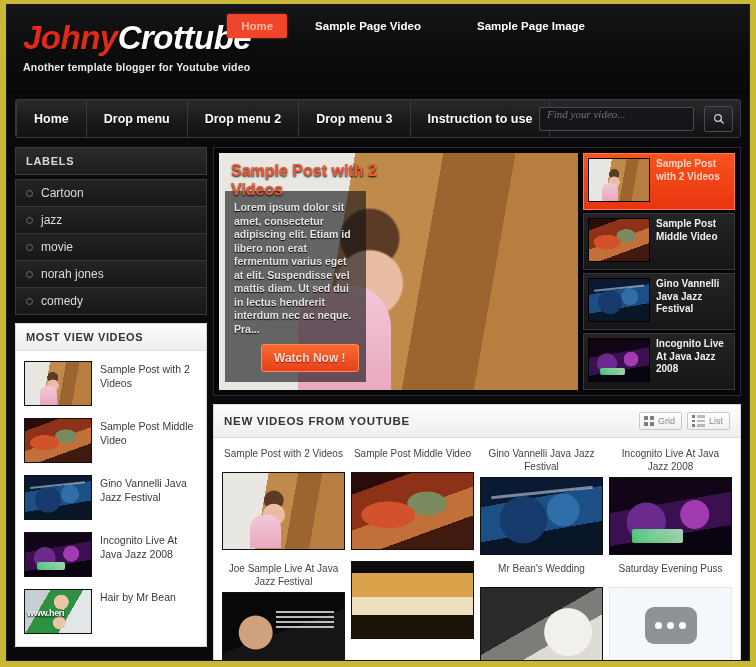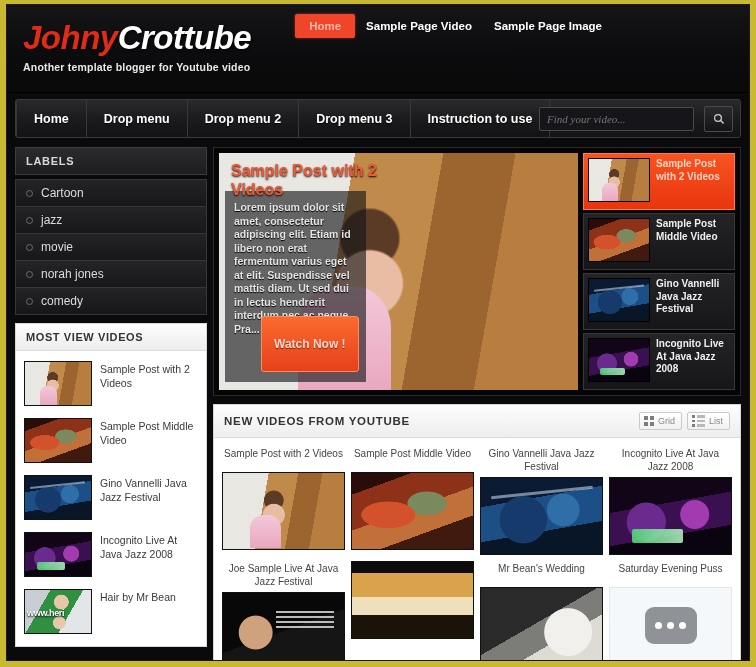--- a/index.html
+++ b/index.html
@@ -37,21 +37,21 @@
     margin-top: 4px;
     font-size: 10.5px; font-weight: bold; color: #e8e8e8;
     letter-spacing: .2px;
   }
   .toplinks {
     position: absolute; right: 136px; top: 9px;
     display: flex; align-items: center; gap: 0;
   }
   .toplink {
     color: #ffffff; font-size: 11.5px; font-weight: bold;
-    padding: 4px 11px; text-decoration: none; white-space: nowrap;
+    padding: 4px 28px; text-decoration: none; white-space: nowrap;
     line-height: 16px;
   }
   .toplink.active {
     background: #f0452a; color: #ffb9a8;
     border-radius: 2px; padding: 4px 14px;
     box-shadow: 0 0 3px rgba(240,69,42,.6);
   }
 
   
   .mainnav {
@@ -70,21 +70,21 @@
     border-right: 1px solid #38383b;
     white-space: nowrap; cursor: pointer;
     text-shadow: 0 1px 1px #000;
   }
   .navitem:first-child { border-left: 1px solid #38383b; }
   .searchbox {
     position: absolute; right: 46px; top: 7px;
     width: 155px; height: 24px;
     background: #16161a; border: 1px solid #4a4a4e;
     border-radius: 2px;
-    display: flex; align-items: center; padding: 0 7px; margin-left: 24px;
+    display: flex; align-items: flex-start; padding: 0 7px; margin-left: 24px;
   }
   .searchbox input {
     width: 100%; background: transparent; border: 0; outline: 0;
     color: #b9b9b9; font-size: 11px; font-style: italic;
     font-family: "Liberation Serif", serif;
   }
   .searchbtn {
     position: absolute; right: 7px; top: 6px;
     width: 29px; height: 26px;
     background: linear-gradient(180deg,#2b2b2f,#141417);
@@ -167,21 +167,21 @@
     z-index: 4;
   }
   .slide-desc {
     color: #e4e4e4; font-size: 10.5px; line-height: 13.5px; font-weight: bold;
     text-shadow: 0 1px 1px #000;
   }
   .watch-btn {
     position: absolute; left: 42px; bottom: 18px; z-index: 6;
     background: linear-gradient(180deg,#fa6a2e,#e8401a);
     color: #ffd9cb; font-size: 12px; font-weight: bold;
-    padding: 20px 12px; border-radius: 3px;
+    padding: 6px 12px; border-radius: 3px;
     border: 1px solid #ff8a5c; cursor: pointer;
     text-shadow: 0 1px 1px rgba(0,0,0,.5);
     white-space: nowrap;
   }
   .slide-list { width: 152px; flex: 0 0 152px; display: flex; flex-direction: column; gap: 3px; }
   .slide-tab {
     flex: 1; display: flex; gap: 6px; align-items: flex-start;
     background: linear-gradient(180deg,#242427,#161619);
     border: 1px solid #38383c; padding: 4px; cursor: pointer;
     overflow: hidden;

